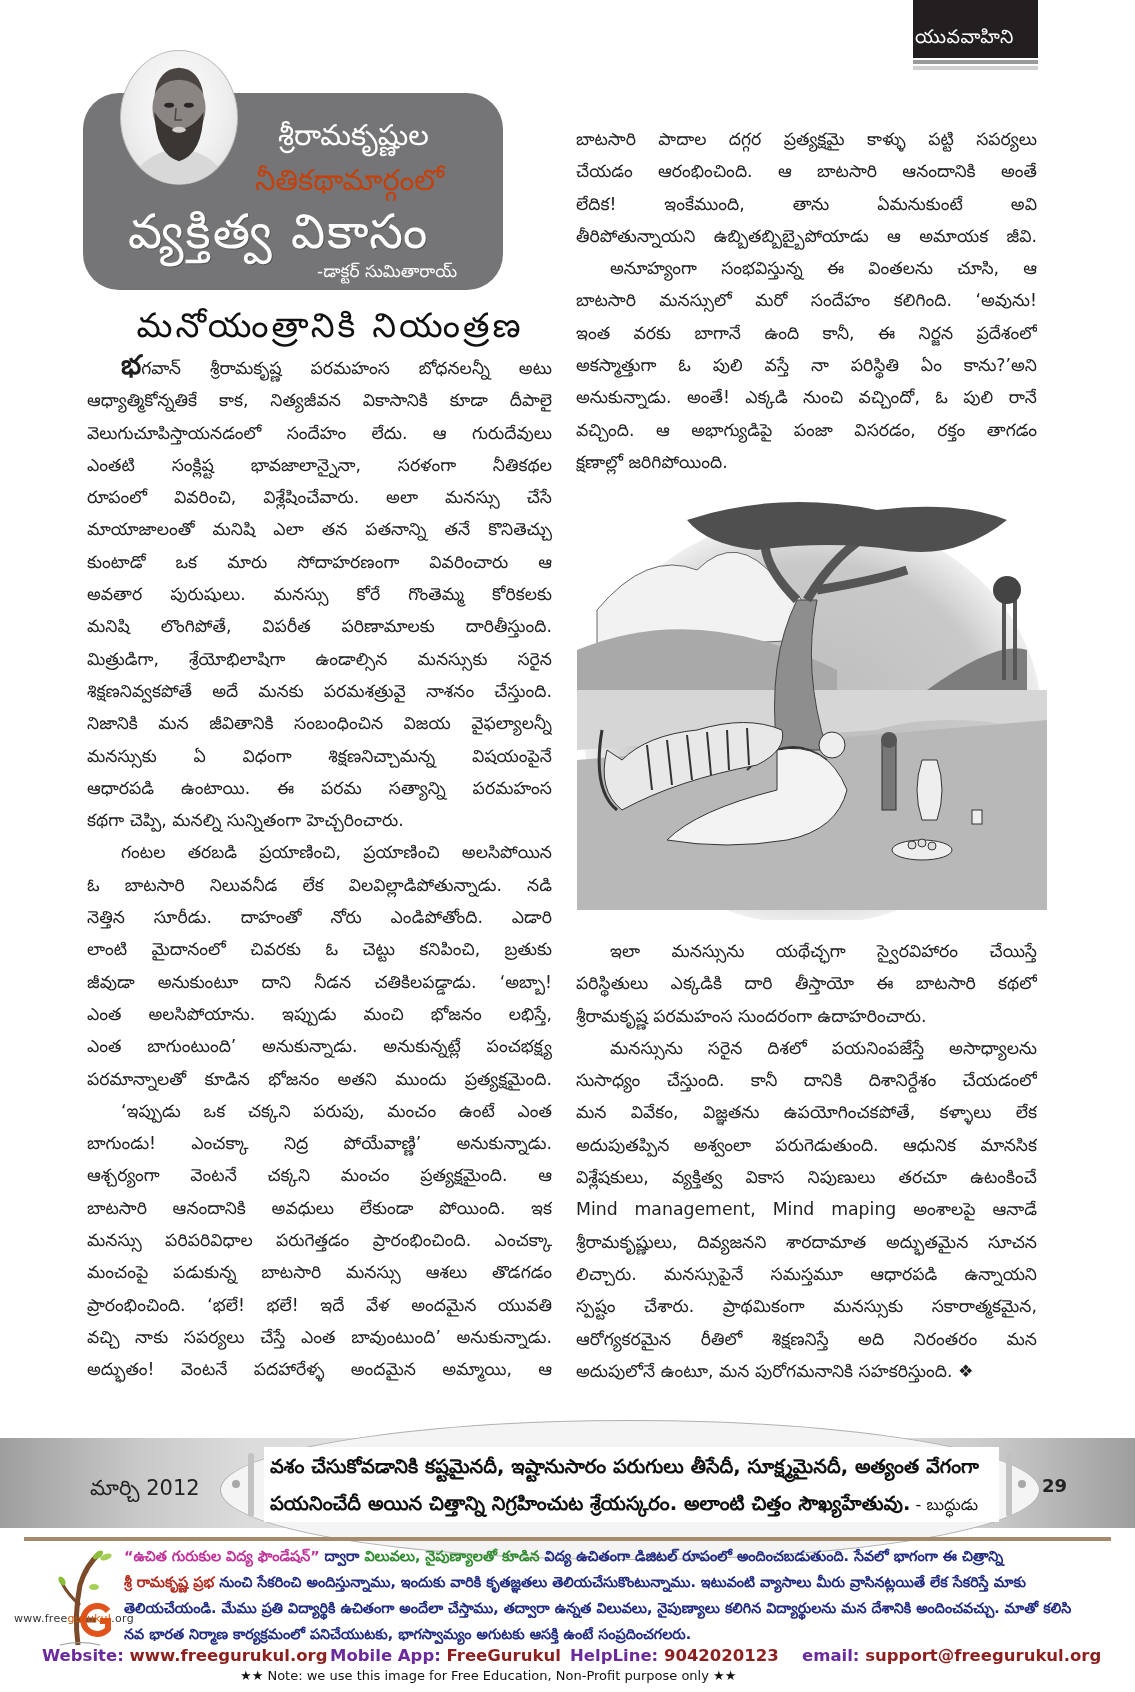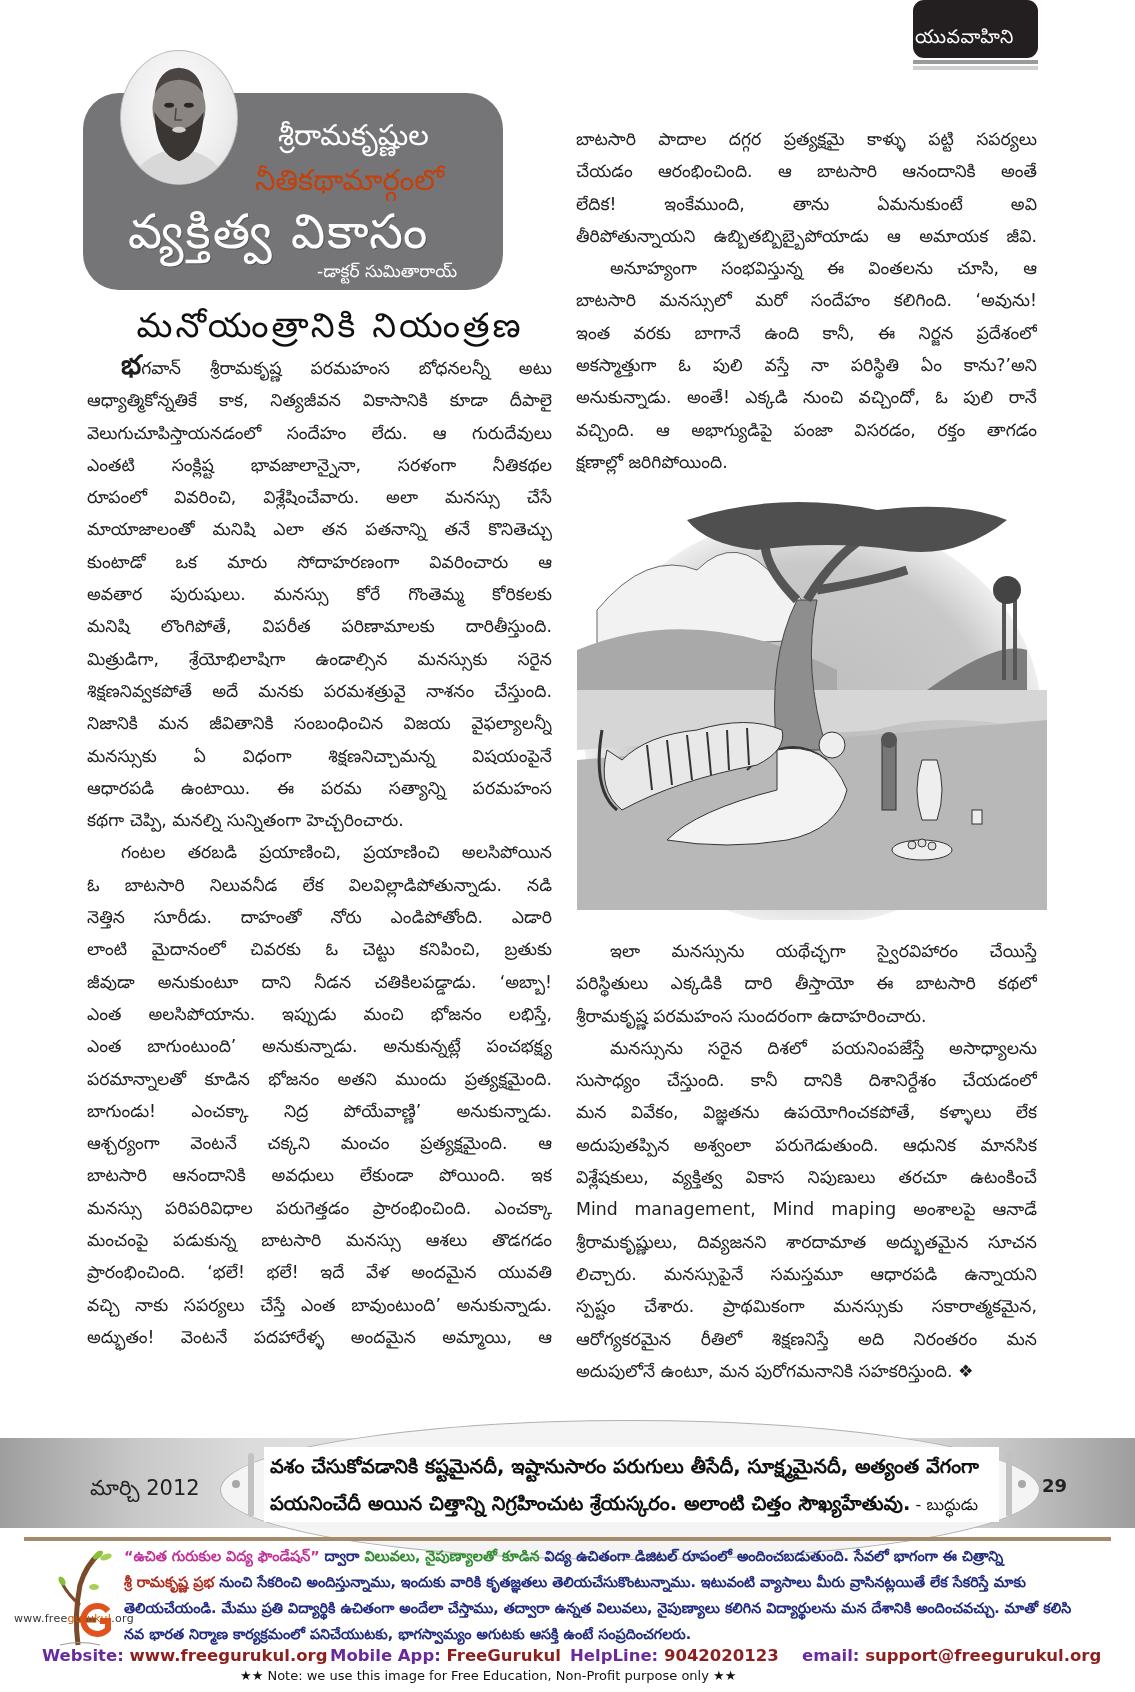--- a/index.html
+++ b/index.html
@@ -1,21 +1,21 @@
 <!DOCTYPE html>
 <html><head>
 <meta charset="utf-8">
 <style>
   * { box-sizing: border-box; margin: 0; padding: 0; }
   html, body { width: 1135px; height: 1692px; background: #ffffff; overflow: hidden; }
   body { position: relative; font-family: "DejaVu Sans", sans-serif; color: #1a1a1a; }
 
   
   .section-tag { position: absolute; left: 913px; top: 0; width: 125px; height: 70px; }
-  .section-tag .box { background: #231f20; color: #fff; height: 58px; display: flex; align-items: flex-end; padding: 0 0 6px 2px; font-size: 19px; letter-spacing: 0.5px; border-radius: 11px; }
+  .section-tag .box { background: #231f20; color: #fff; height: 58px; display: flex; align-items: flex-end; padding: 0 0 6px 2px; font-size: 19px; letter-spacing: 0.5px; }
   .section-tag .bar1 { height: 4px; background: #9a9a9a; margin-top: 2px; }
   .section-tag .bar2 { height: 4px; background: #cfcfcf; margin-top: 2px; }
 
   
   .banner { position: absolute; left: 83px; top: 93px; width: 420px; height: 197px; background: #757577; border-radius: 36px; }
   .portrait { position: absolute; left: 120px; top: 50px; width: 118px; height: 135px; border-radius: 50%; background: radial-gradient(ellipse at 50% 40%, #fdfdfd 0%, #efefef 55%, #dcdcdc 100%); border: 1px solid #bbb; overflow: hidden; }
   .portrait svg { width: 100%; height: 100%; }
   .banner-line1 { position: absolute; left: 278px; top: 118px; color: #fff; font-size: 29px; }
   .banner-line2 { position: absolute; left: 255px; top: 163px; color: #c2410c; font-size: 29px; }
   .banner-line3 { position: absolute; left: 128px; top: 203px; color: #fff; font-size: 48px; font-weight: normal; letter-spacing: 2px; text-shadow: 1px 1px 0 #555; }
@@ -108,20 +108,21 @@
   <span class="line">ఆధారపడి ఉంటాయి. ఈ పరమ సత్యాన్ని పరమహంస</span>
   <span class="line last">కథగా చెప్పి, మనల్ని సున్నితంగా హెచ్చరించారు.</span>
   <span class="line ind">గంటల తరబడి ప్రయాణించి, ప్రయాణించి అలసిపోయిన</span>
   <span class="line">ఓ బాటసారి నిలువనీడ లేక విలవిల్లాడిపోతున్నాడు. నడి</span>
   <span class="line">నెత్తిన సూరీడు. దాహంతో నోరు ఎండిపోతోంది. ఎడారి</span>
   <span class="line">లాంటి మైదానంలో చివరకు ఓ చెట్టు కనిపించి, బ్రతుకు</span>
   <span class="line">జీవుడా అనుకుంటూ దాని నీడన చతికిలపడ్డాడు. ‘అబ్బా!</span>
   <span class="line">ఎంత అలసిపోయాను. ఇప్పుడు మంచి భోజనం లభిస్తే,</span>
   <span class="line">ఎంత బాగుంటుంది’ అనుకున్నాడు. అనుకున్నట్లే పంచభక్ష్య</span>
   <span class="line">పరమాన్నాలతో కూడిన భోజనం అతని ముందు ప్రత్యక్షమైంది.</span>
+  <span class="line ind">‘ఇప్పుడు ఒక చక్కని పరుపు, మంచం ఉంటే ఎంత</span>
   <span class="line">బాగుండు!  ఎంచక్కా నిద్ర పోయేవాణ్ణి’ అనుకున్నాడు.</span>
   <span class="line">ఆశ్చర్యంగా వెంటనే చక్కని  మంచం ప్రత్యక్షమైంది. ఆ</span>
   <span class="line">బాటసారి ఆనందానికి అవధులు లేకుండా పోయింది. ఇక</span>
   <span class="line">మనస్సు పరిపరివిధాల పరుగెత్తడం ప్రారంభించింది. ఎంచక్కా</span>
   <span class="line">మంచంపై  పడుకున్న బాటసారి మనస్సు ఆశలు తొడగడం</span>
   <span class="line">ప్రారంభించింది.  ‘భలే!  భలే! ఇదే వేళ అందమైన యువతి</span>
   <span class="line">వచ్చి నాకు సపర్యలు చేస్తే ఎంత బావుంటుంది’ అనుకున్నాడు.</span>
   <span class="line">అద్భుతం! వెంటనే పదహారేళ్ళ అందమైన అమ్మాయి,  ఆ</span>
 </div>
 

